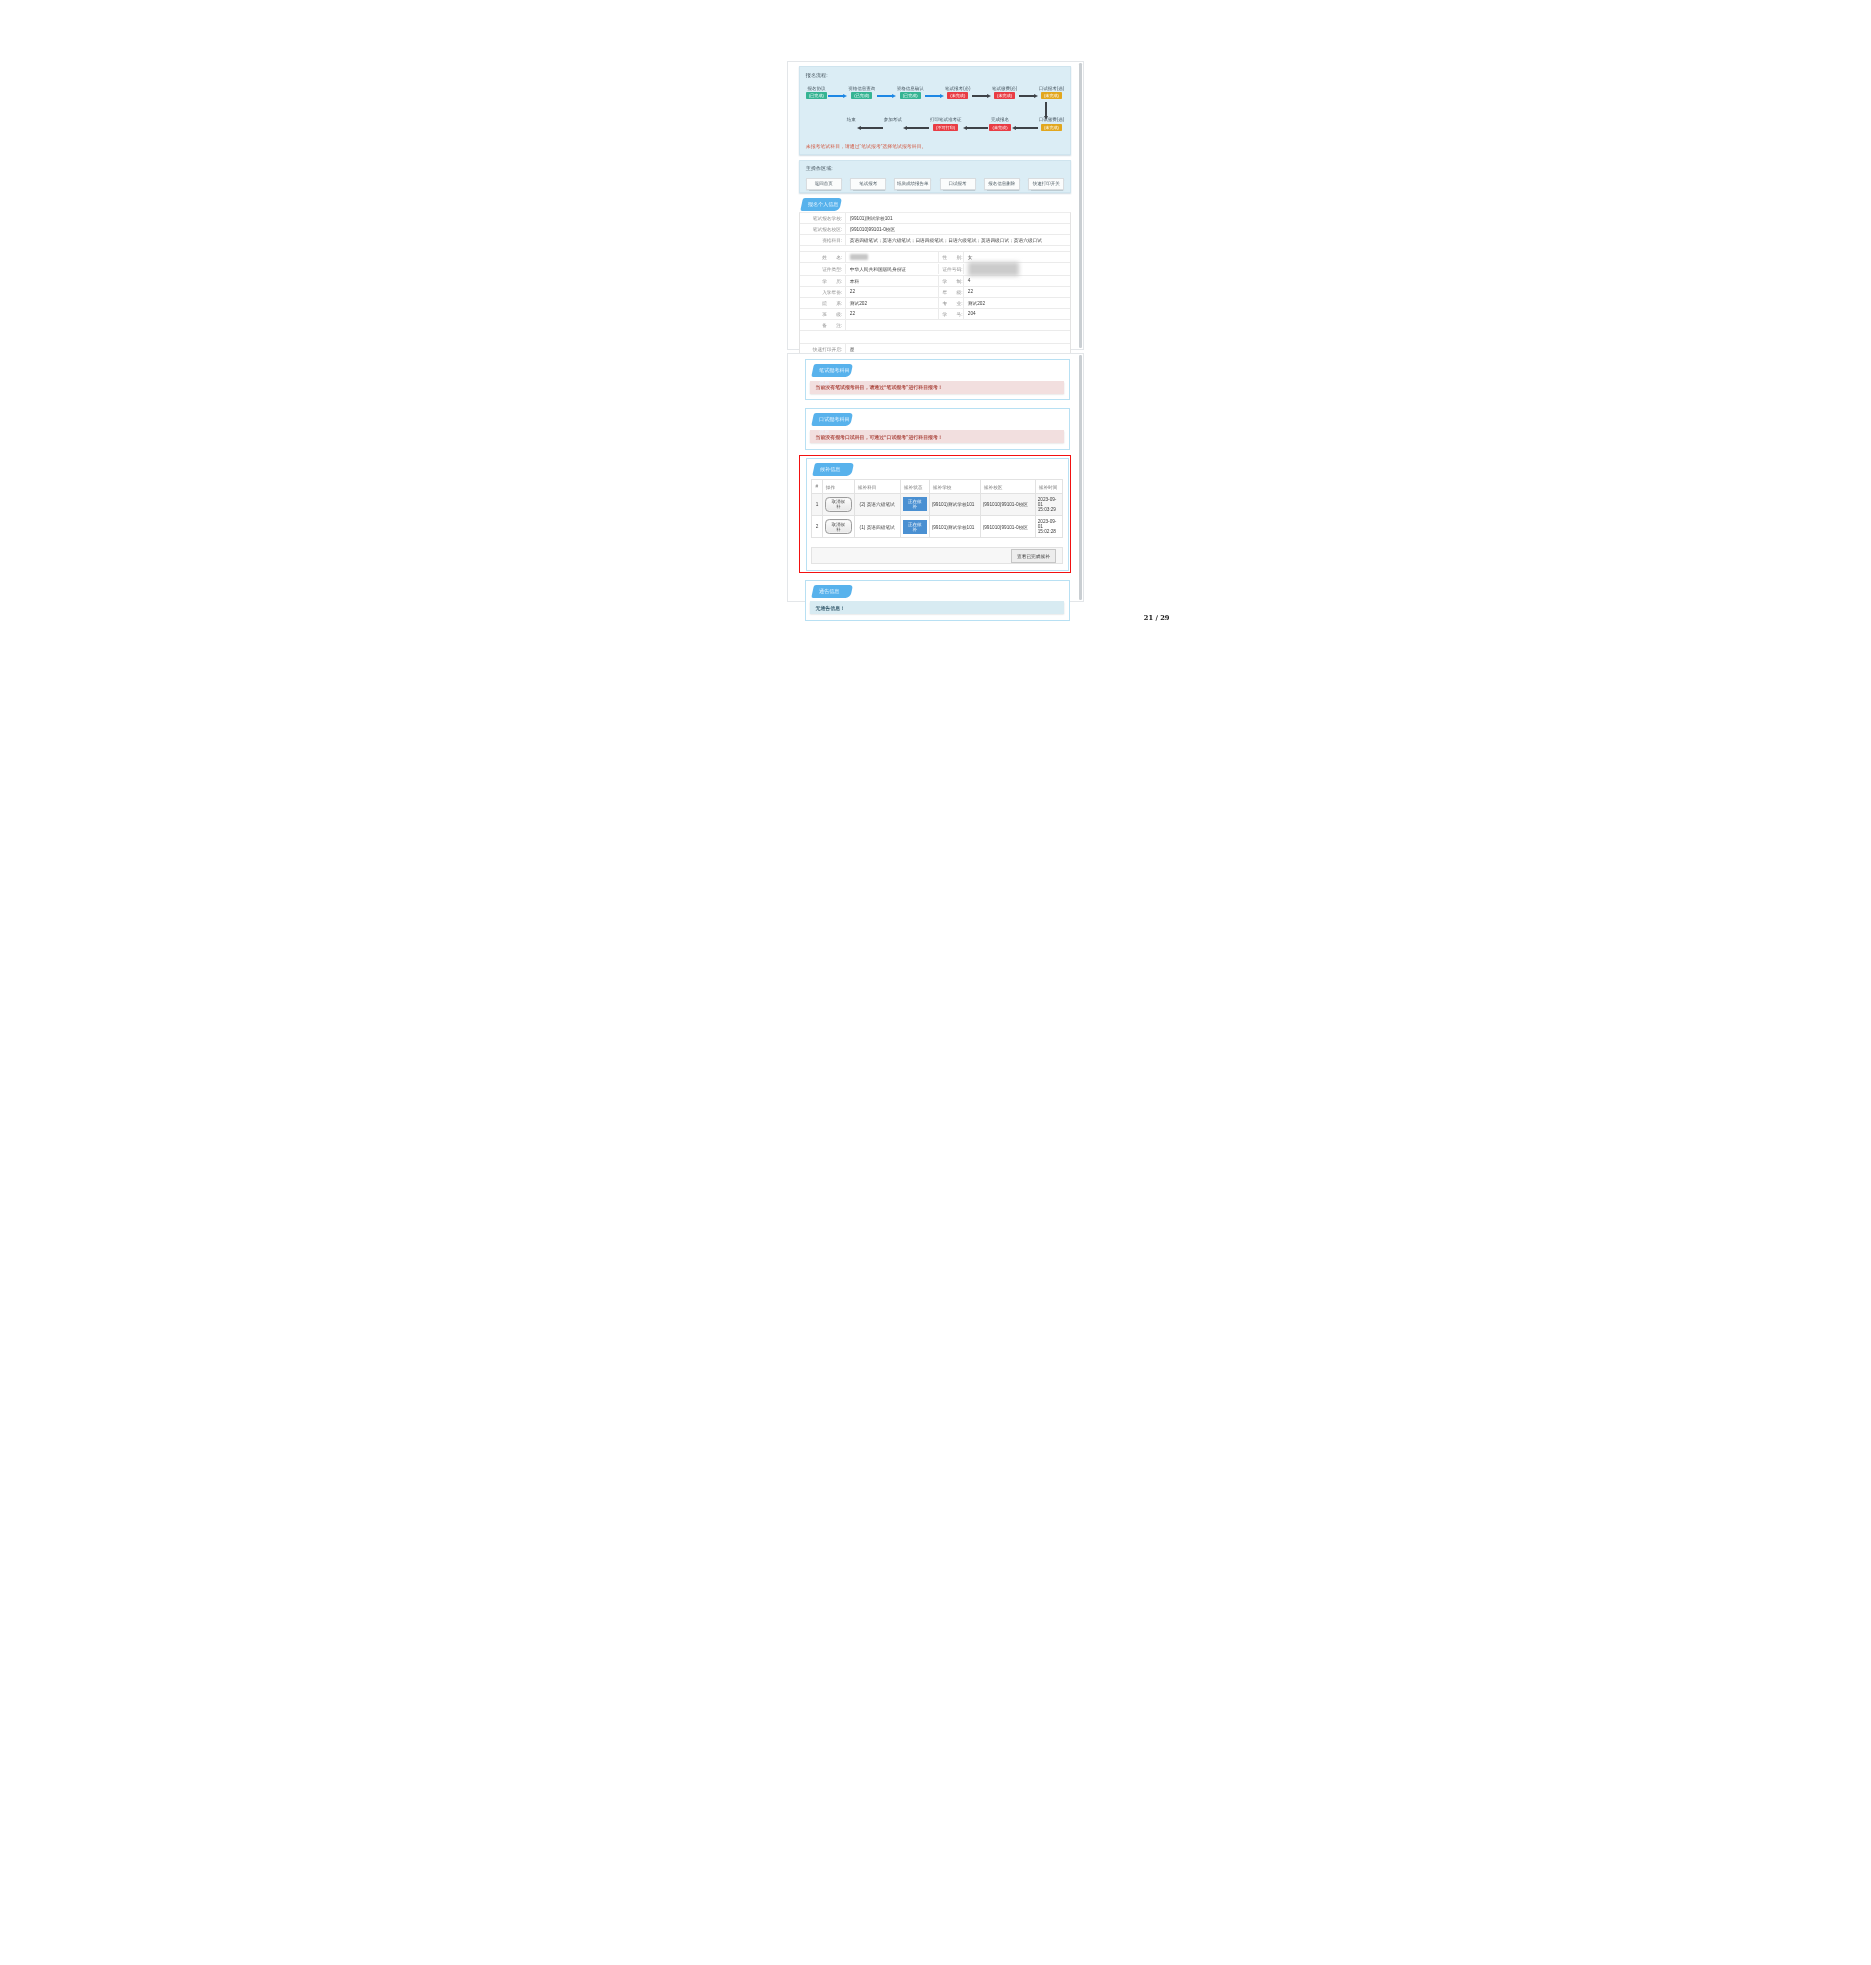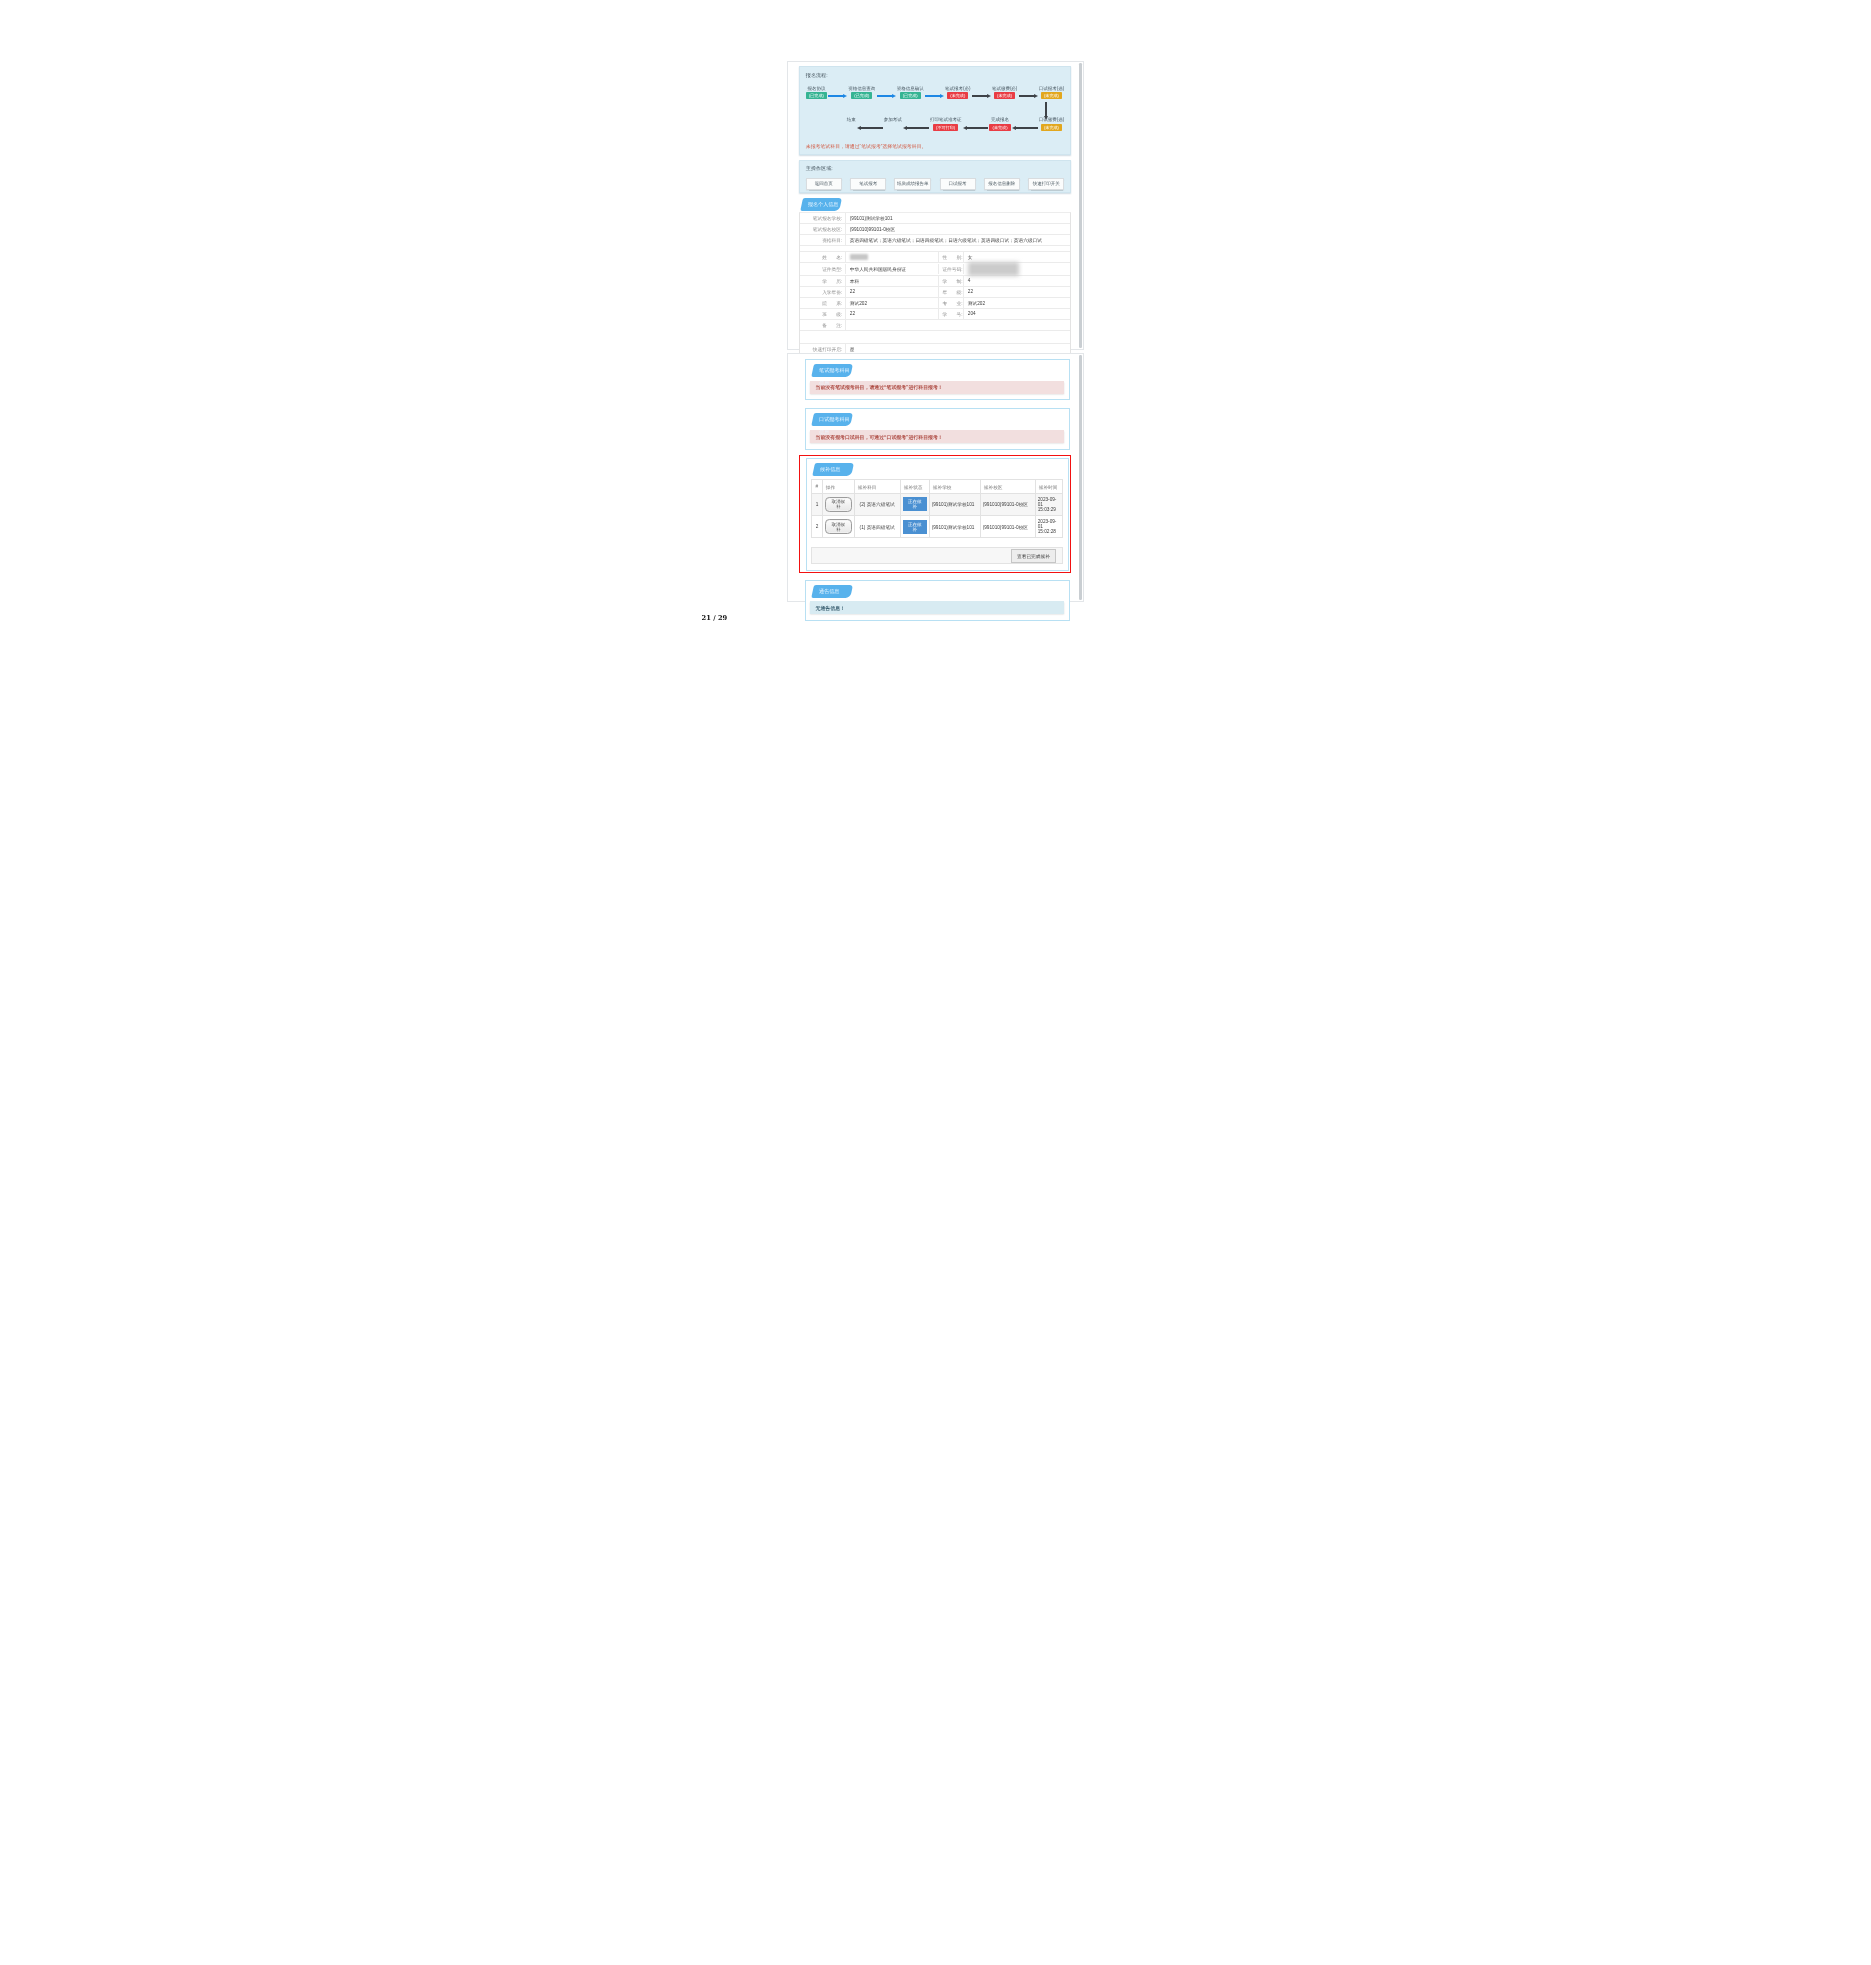--- a/index.html
+++ b/index.html
@@ -81,21 +81,21 @@
   .cancel-btn { font-family:inherit; font-size:4.5px; color:#444; padding:1.6px 4.3px; cursor:pointer;
                 border:0.4px solid #9c9c9c; border-radius:4.3px; background:linear-gradient(#fdfdfd,#e7e7e7);
                 box-shadow:inset 0 0 0 0.8px #f2f2f2; }
   .status-badge { display:inline-block; background:#4a90d2; color:#fff; font-size:4.5px; padding:2px 3.5px; }
   .w-footer { margin-top:8.6px; background:#f7f7f7; border:0.4px solid #e3e3e3; height:17.3px;
               display:flex; align-items:center; justify-content:flex-end; padding:0 6.3px; }
   .w-view-btn { font-family:inherit; font-size:4.7px; color:#333; background:#ededed; border:0.4px solid #c6c6c6;
                 padding:3.1px 4.7px; cursor:pointer; }
 
   
-  .page-num { position:absolute; top:614px; left:0; width:100%; text-align:left;
+  .page-num { position:absolute; top:614px; left:0; width:100%; text-align:right;
               font-family:"DejaVu Serif","Liberation Serif",serif; font-size:6.7px; font-weight:bold; color:#101010; }
 </style>
 </head>
 <body>
 
 <div class="page">
 
   <section class="shot" id="shot1">
 
     <div class="blue-panel" id="flow-panel">

